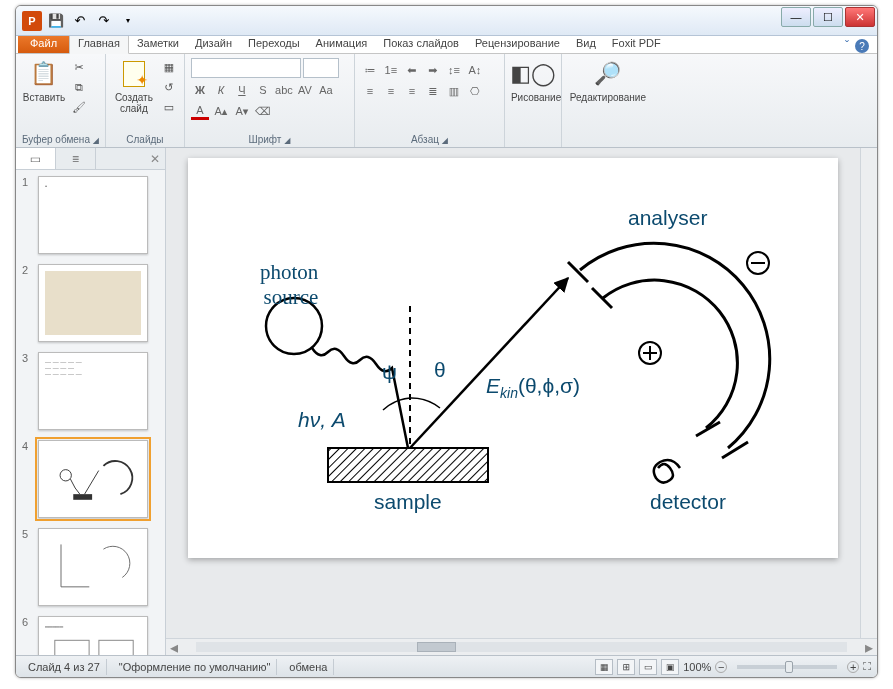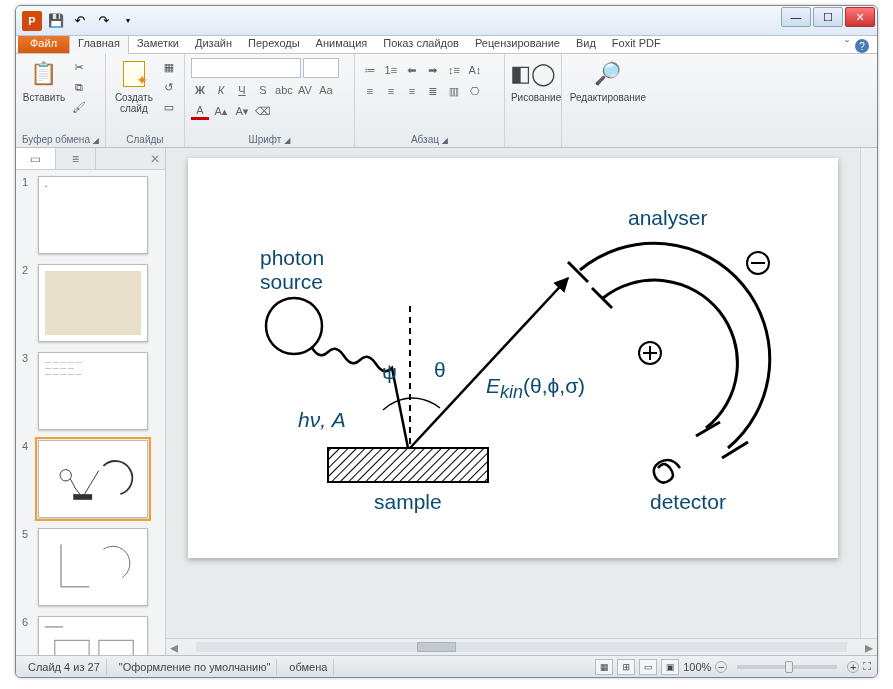--- a/index.html
+++ b/index.html
@@ -307,28 +307,28 @@
               <line x1="534" y1="300" x2="560" y2="284" stroke="#000" stroke-width="3"></line>
 
               <circle cx="570" cy="105" r="11" fill="none" stroke="#000" stroke-width="2"></circle>
               <line x1="563" y1="105" x2="577" y2="105" stroke="#000" stroke-width="2"></line>
               <circle cx="462" cy="195" r="11" fill="none" stroke="#000" stroke-width="2"></circle>
               <line x1="455" y1="195" x2="469" y2="195" stroke="#000" stroke-width="2"></line>
               <line x1="462" y1="188" x2="462" y2="202" stroke="#000" stroke-width="2"></line>
 
               <path d="M470 310 q6 -8 12 0 q6 8 0 12 q-8 6 -14 -2 q-6 -10 4 -16 q12 -6 20 6" fill="none" stroke="#000" stroke-width="2.5"></path>
             </svg>
-            <div class="diagram-label" style="left:72px;top:88px;text-align:left;white-space:pre-line;">photon
+            <div class="diagram-label" style="left:72px;top:102px;text-align:right;white-space:pre-line;font-family:Liberation Serif, serif;">photon
 source</div>
             <div class="diagram-label" style="left:440px;top:48px;">analyser</div>
             <div class="diagram-label" style="left:194px;top:202px;">ψ</div>
             <div class="diagram-label" style="left:246px;top:200px;">θ</div>
             <div class="diagram-label" style="left:110px;top:250px;font-style:italic;">hν, A</div>
             <div class="diagram-label" style="left:298px;top:216px;font-style:italic;">
-              <span>E</span><sub style="font-size:18px;">kin</sub><span style="font-style:normal;">(θ,ϕ,σ)</span>
+              <span>E</span><sub style="font-size:14px;">kin</sub><span style="font-style:normal;">(θ,ϕ,σ)</span>
             </div>
             <div class="diagram-label" style="left:186px;top:332px;">sample</div>
             <div class="diagram-label" style="left:462px;top:332px;">detector</div>
           </div>
         </div>
         <div class="vscroll"></div>
       </div>
       <div class="hscroll">
         <span style="padding:0 4px;color:#888;">◂</span>
         <div class="track">

